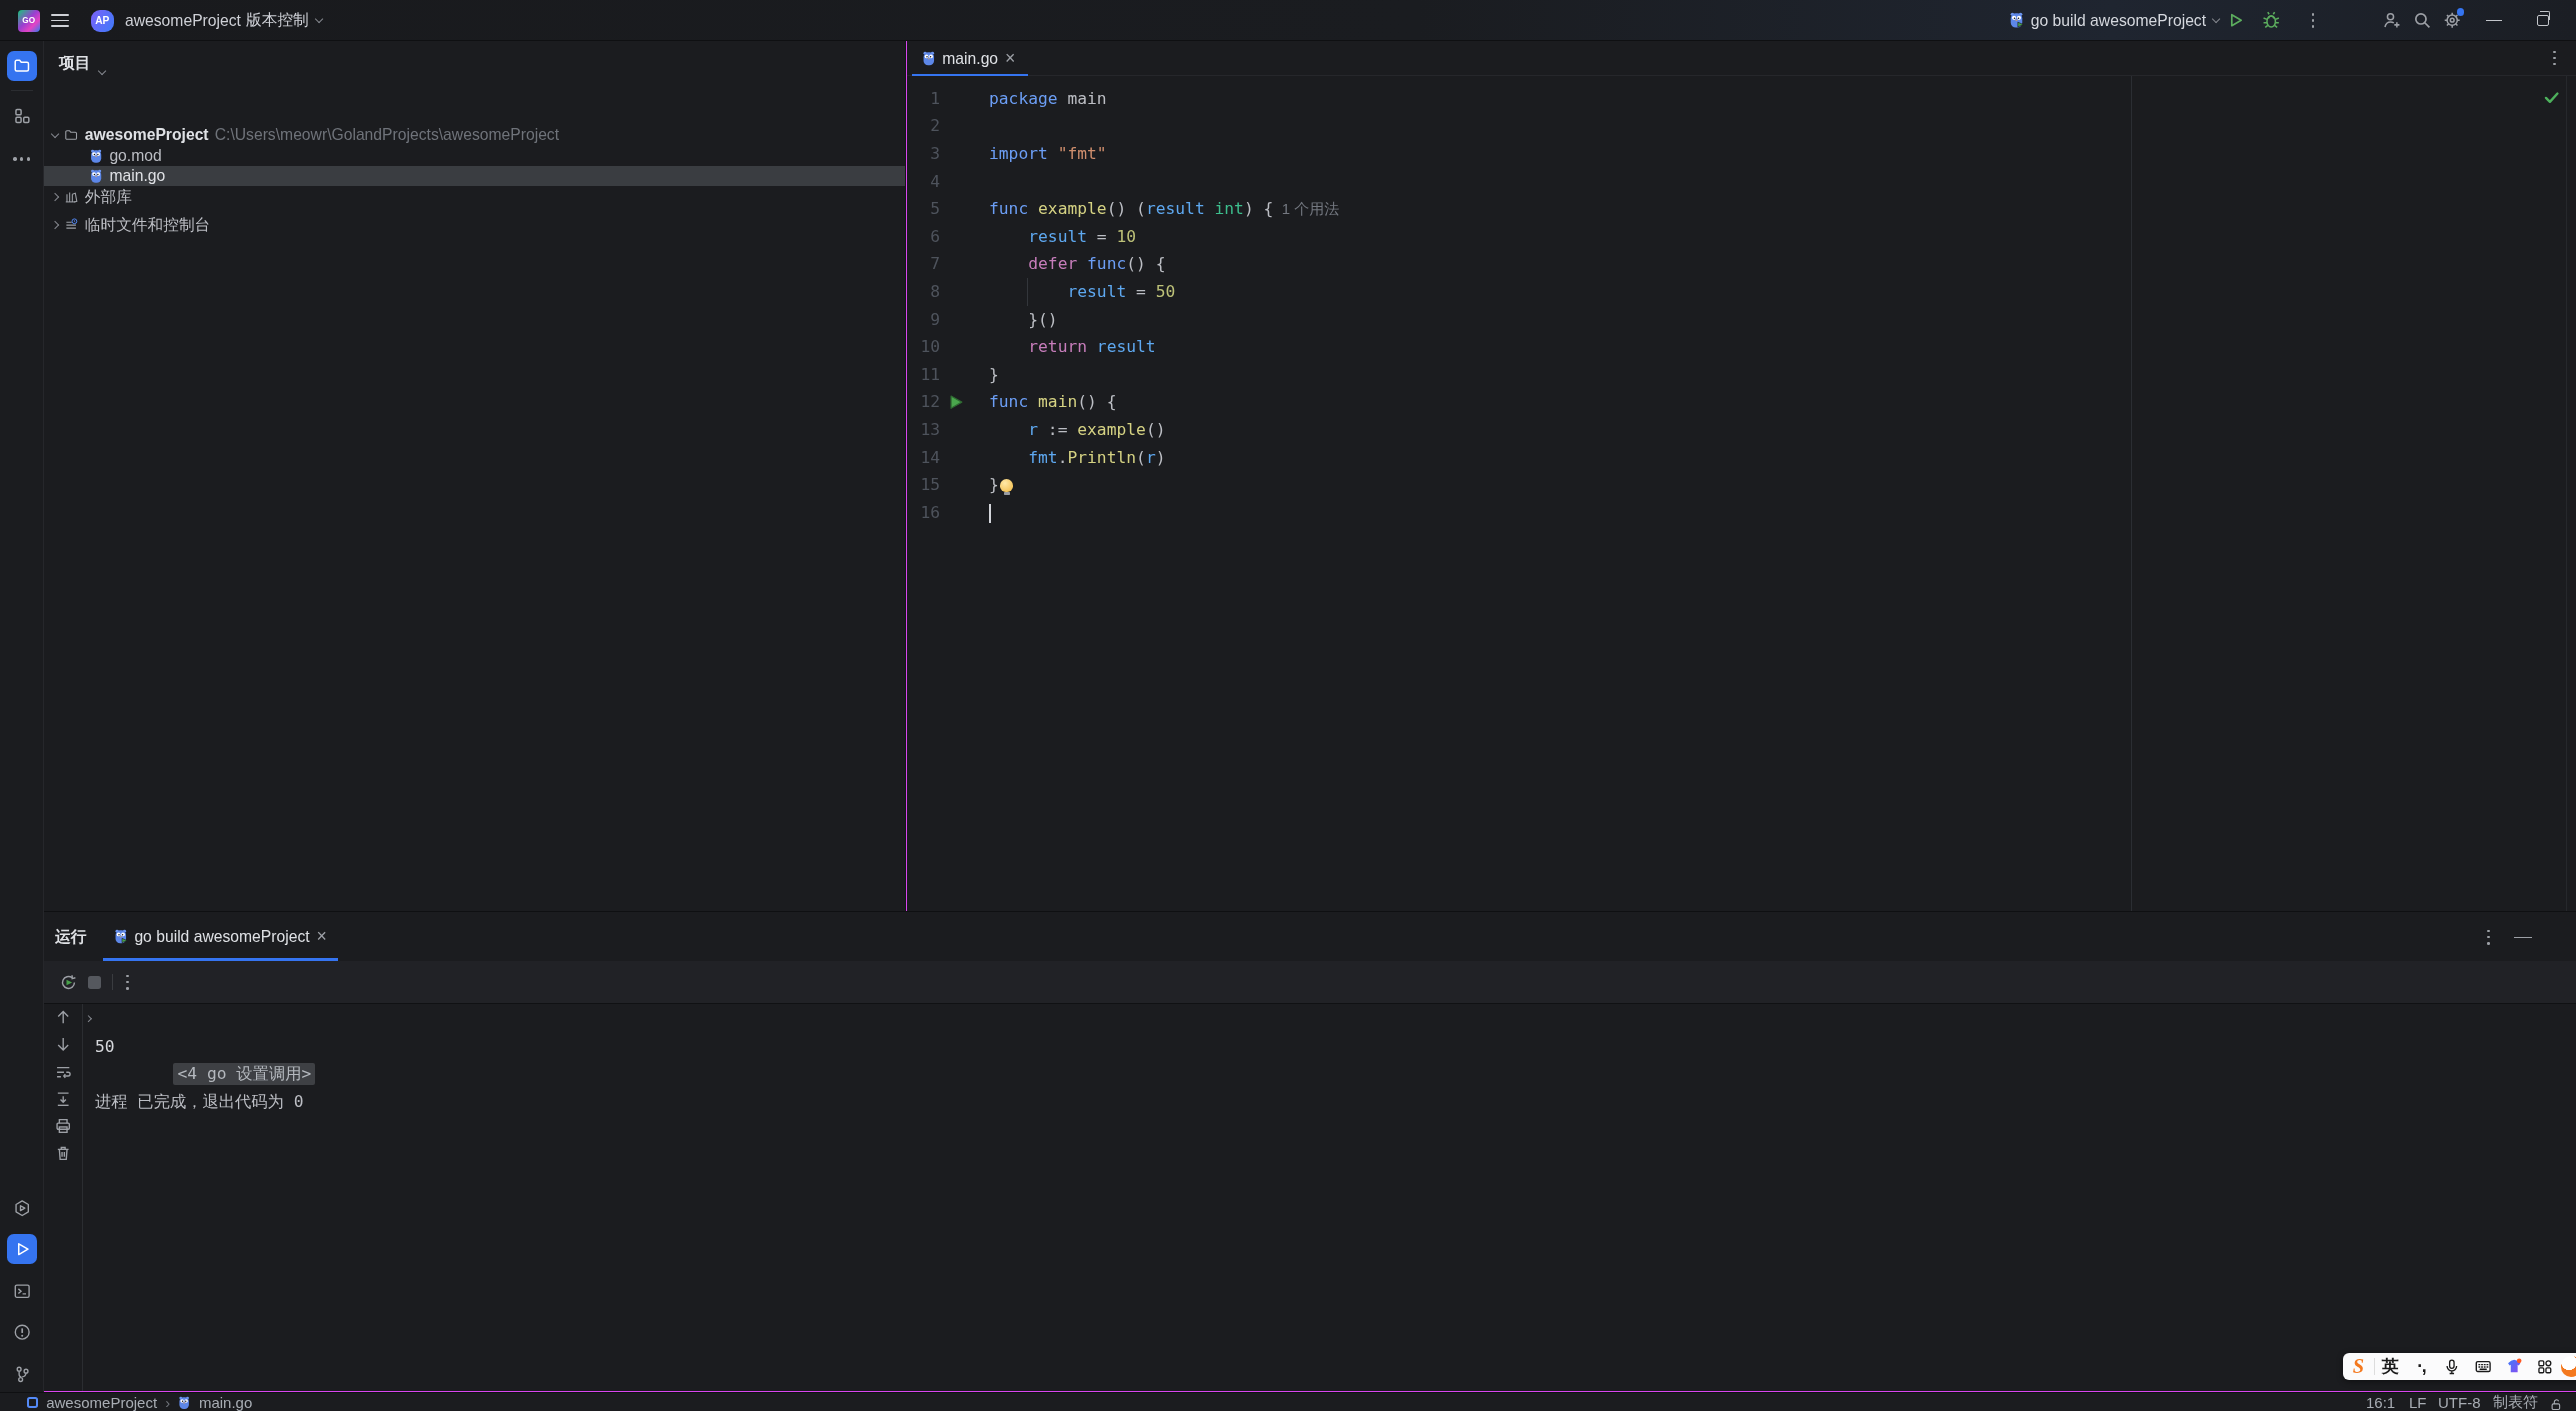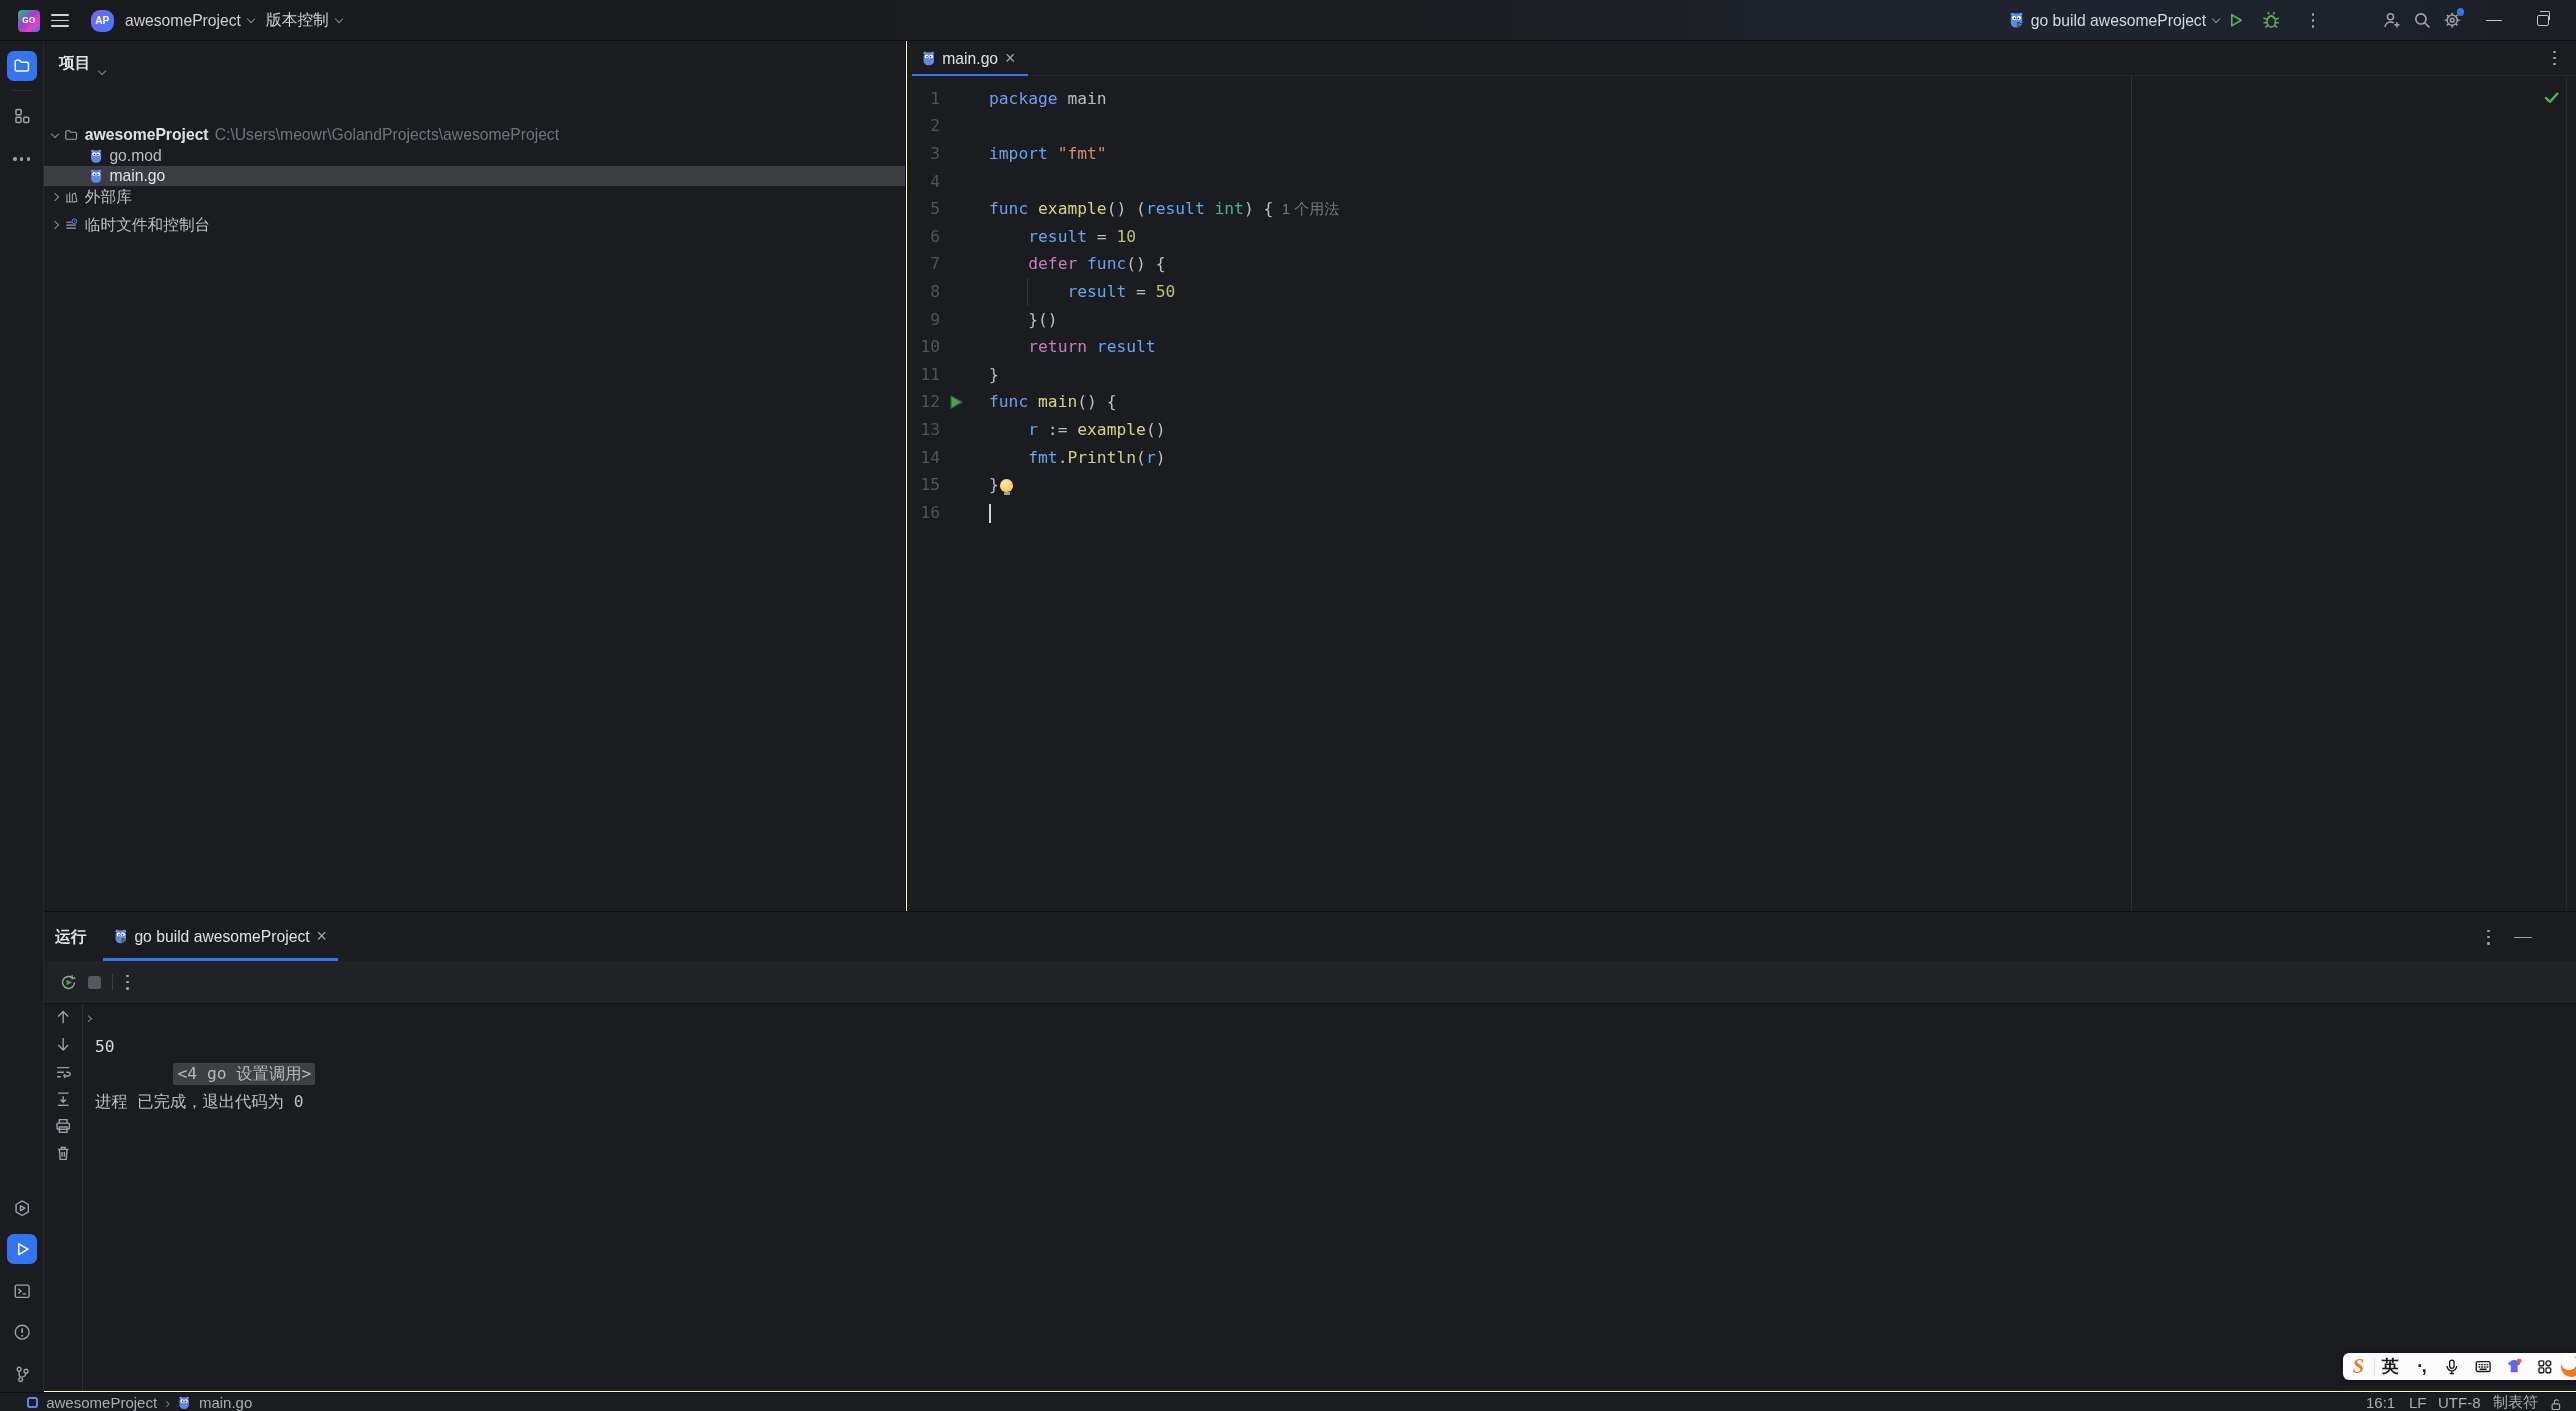--- a/index.html
+++ b/index.html
@@ -1,19 +1,19 @@
 <!DOCTYPE html>
 <html style="font-size:11px"><head>
 <meta charset="utf-8">
 <style>
   * { margin:0; padding:0; box-sizing:border-box; }
   html,body { background:#000; }
   #app {
     position:relative; width:2576px; height:1412px; overflow:hidden;
-    background:#fef9c3; font-family:"Liberation Sans",sans-serif;
+    background:#d946ef; font-family:"Liberation Sans",sans-serif;
     color:#BCBEC4; font-size:15.7px; -webkit-font-smoothing:antialiased;
   }
   svg { display:block; }
   .chev { display:inline-block; width:6.1px; height:6.1px; border-right:1.4px solid #83868D; border-bottom:1.4px solid #83868D; transform:rotate(45deg); }
   .chev.right { transform:rotate(-45deg); }
   .dots3 { display:flex; flex-direction:column; gap:3.4px; align-items:center; }
   .dots3 i { width:2.7px; height:2.7px; border-radius:50%; background:#9DA0A6; }
 
   
   #titlebar { position:absolute; left:0; top:0; width:2576px; height:41px;
@@ -23,21 +23,21 @@
   #goland-logo { left:17.7px; width:22px; height:22px; top:9.5px; border-radius:4.1px;
     background:linear-gradient(135deg,#15C77A 0%,#9A3FD1 45%,#E343C4 70%,#2D7BF0 100%);
     display:flex; align-items:center; justify-content:center; }
   #goland-logo b { font-size:8.2px; color:#fff; letter-spacing:0; }
   #hamburger { left:50px; width:20.4px; flex-direction:column; gap:4.1px; justify-content:center; }
   #hamburger i { width:17.7px; height:1.7px; background:#CED0D6; border-radius:1.4px; }
   #proj-avatar { left:91px; top:9.5px; width:22.5px; height:22.5px; border-radius:9px;
     background:linear-gradient(120deg,#7B61F8 0%,#3E7BFA 100%);
     display:flex; align-items:center; justify-content:center; font-weight:bold; font-size:10.2px; color:#fff; }
   #proj-widget { left:125px; }
-  #vcs-widget { left:246px; color:#CED0D6;margin-left:20px; }
+  #vcs-widget { left:246px; color:#CED0D6; }
   #runcfg-widget { left:2009px; color:#D5D8DE; }
   .gopher { width:15px; height:16.3px; }
   #tb-run { left:2224px; } #tb-debug { left:2260px; } #tb-more { left:2302px; }
   #tb-user { left:2381px; } #tb-search { left:2411px; } #tb-gear { left:2441px; }
   #tb-min { left:2483px; } #tb-restore { left:2532px; }
   .tb-ic { position:absolute; top:9.5px; width:22px; height:22px; display:flex; align-items:center; justify-content:center; }
   #gear-dot { position:absolute; right:-1.4px; top:-1.4px; width:7.5px; height:7.5px; border-radius:50%; background:#3574F0; }
   #tb-min i { width:16.3px; height:1.7px; background:#C3C6CB; }
   #tb-restore i { position:relative; width:12.3px; height:11px; border:1.4px solid #C3C6CB; border-radius:2px; }
   #tb-restore i:before { content:""; position:absolute; left:2px; top:-4.8px; width:9.5px; height:8.2px; border:1.4px solid #C3C6CB; border-bottom:none; border-left:none; border-radius:0 2px 0 0; }

